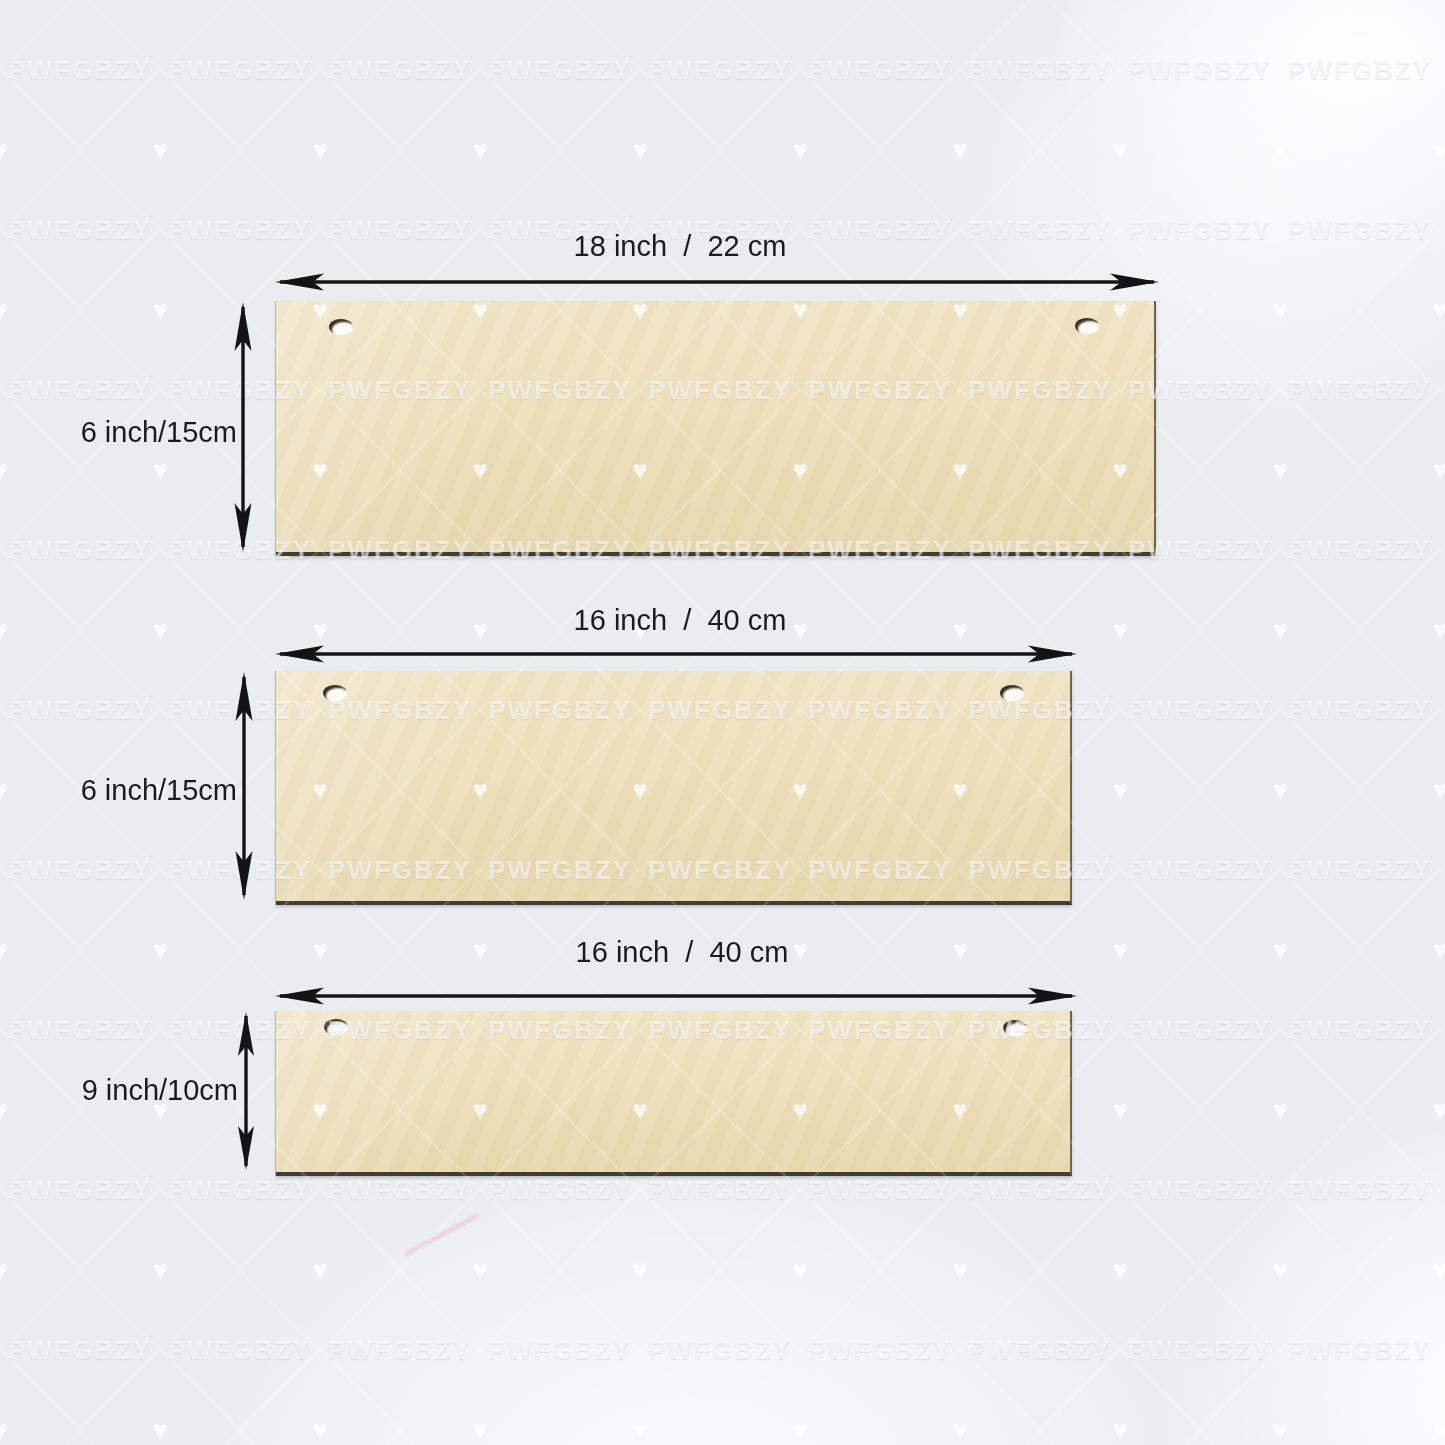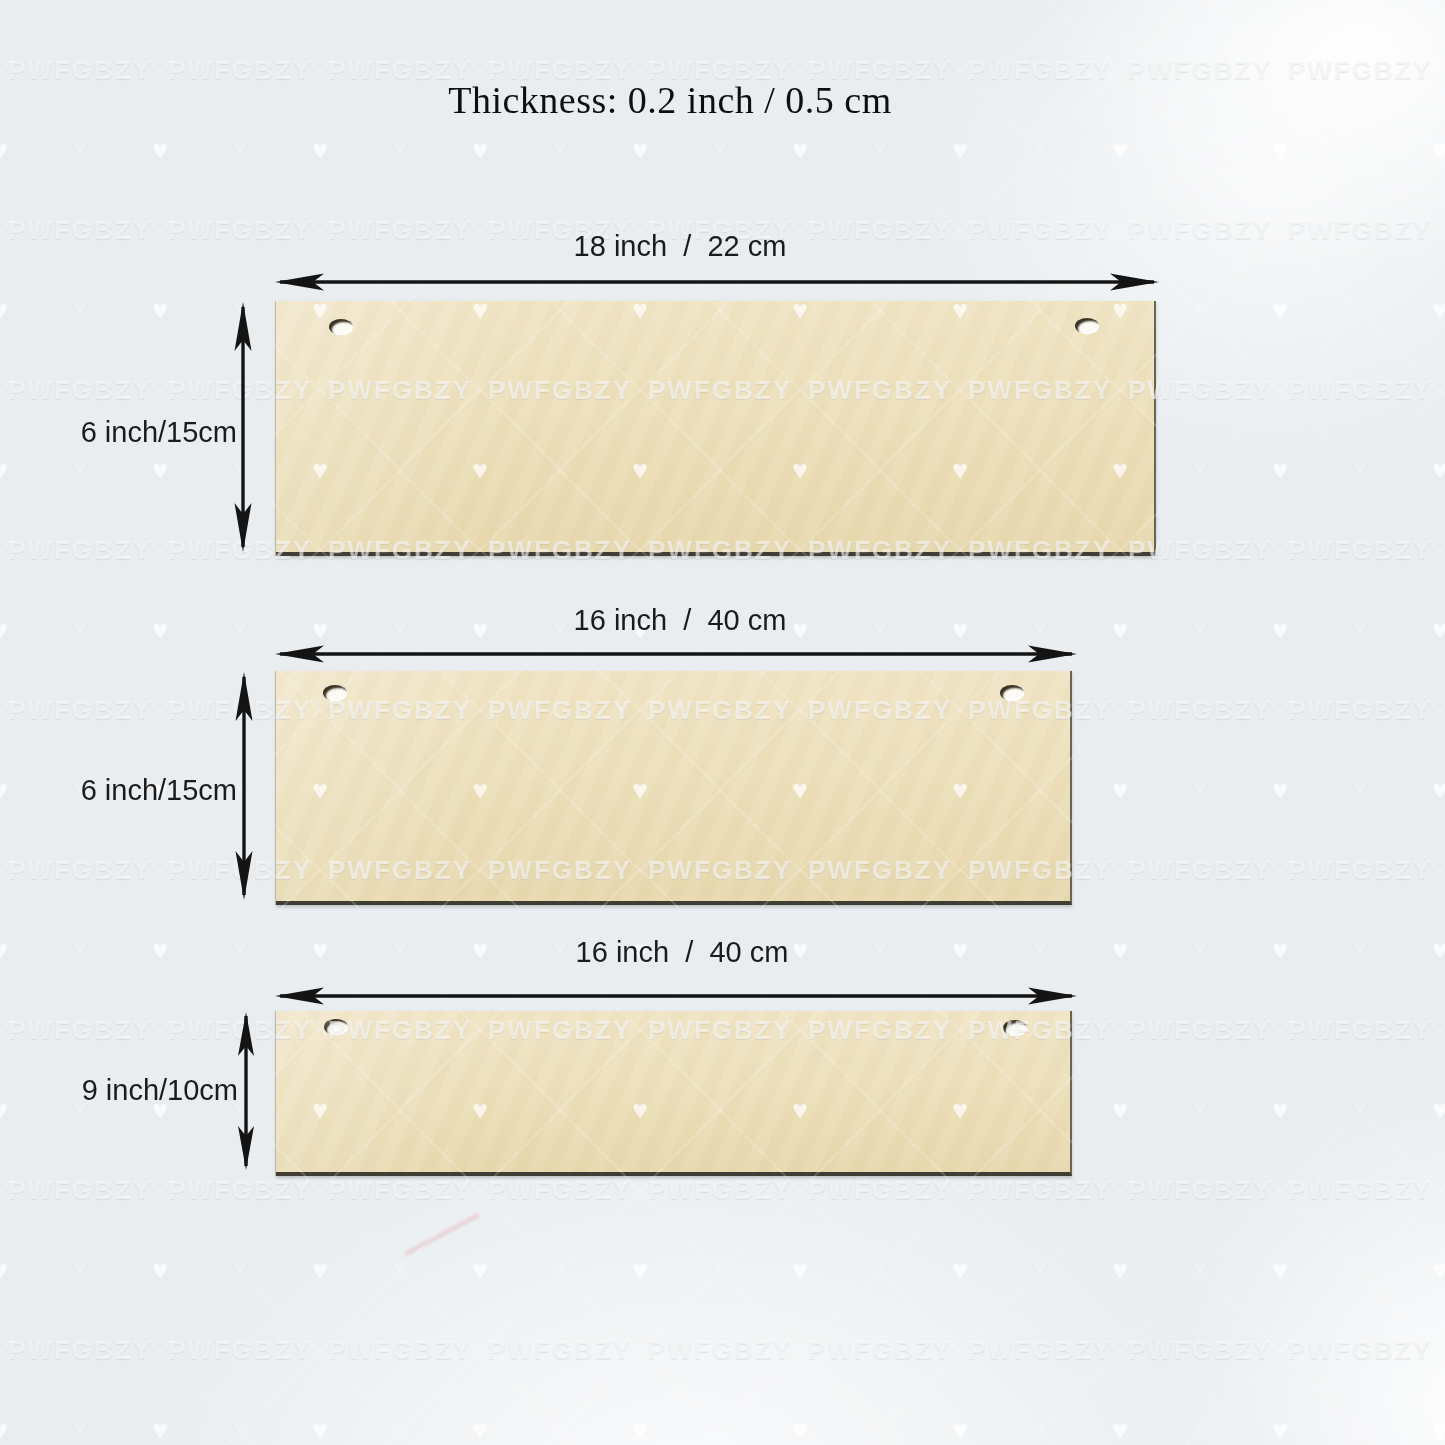--- a/index.html
+++ b/index.html
@@ -59,21 +59,20 @@
     position:absolute; left:400px; top:1232px; width:84px; height:5px;
     background:rgba(233,195,205,0.6); border-radius:3px;
     transform:rotate(-28deg); filter:blur(1px); z-index:3;
   }
 </style>
 </head>
 <body>
 
 <div class="stage">
 
-  <div class="title">Thickness: 0.2 inch / 0.5 cm</div>
 
   <div class="dim-label width-label" style="left:680px; top:246px">18 inch  /  22 cm</div>
 
   <svg class="arrow" style="left:274px; top:270px" width="886" height="24">
     <line x1="6" y1="12" x2="880" y2="12" stroke="#141414" stroke-width="3.4"></line>
     <polygon points="1,12 50,3.5 39,12 50,20.5" fill="#141414"></polygon>
     <polygon points="885,12 836,3.5 847,12 836,20.5" fill="#141414"></polygon>
   </svg>
 
   <div class="plank" style="left:276px; top:301px; width:878px; height:251px">

